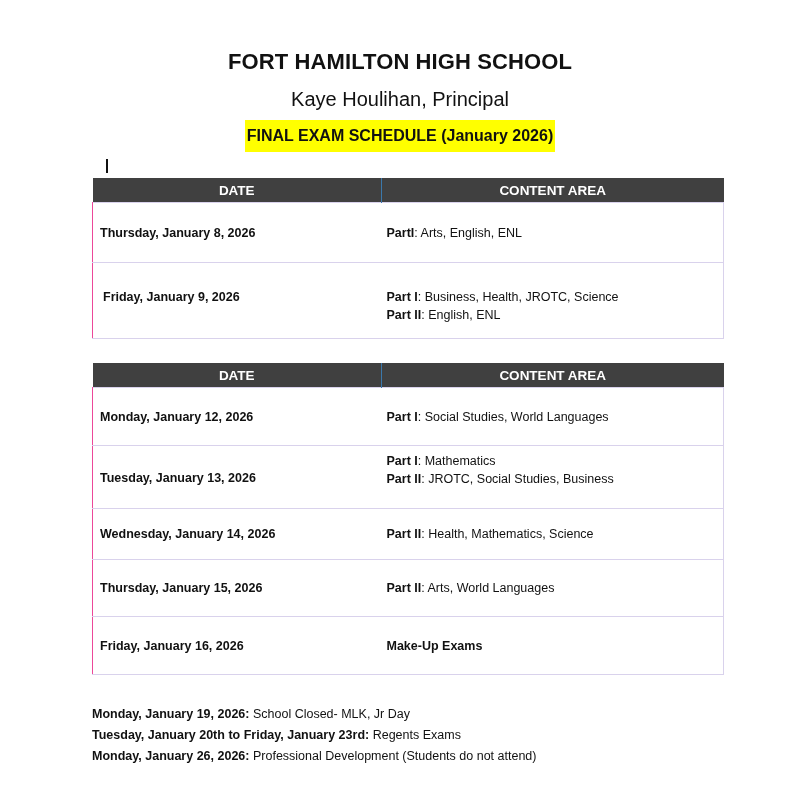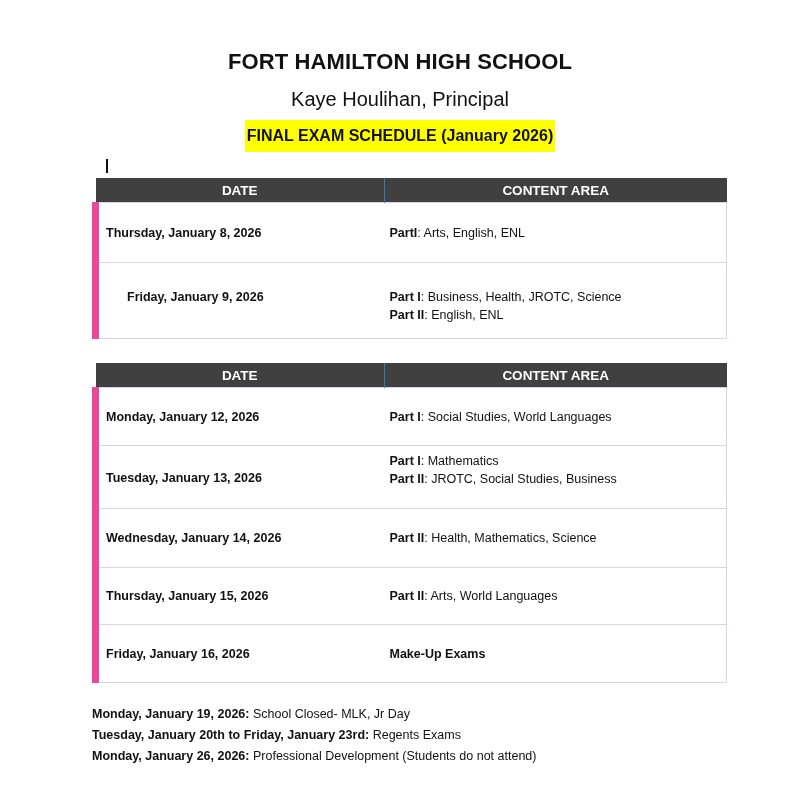--- a/index.html
+++ b/index.html
@@ -78,21 +78,21 @@
     table.schedule th:last-child { border-right: none; }
     table.schedule td {
       border-top: 1px solid #d9d2ec;
       border-bottom: 1px solid #d9d2ec;
       padding: 0 0 0 7px;
       vertical-align: middle;
       line-height: 18px;
     }
     table.schedule td.date {
       font-weight: bold;
-      border-left: 7px solid #ec4899;
+      border-left: 1px solid #ec4899;
     }
     table.schedule td.content {
       border-right: 1px solid #d9d2ec;
       padding-left: 5px;
       margin-left: 28px;
     }
     .col-date { width: 289px; }
     .col-content { width: 342px; }
     .b { font-weight: bold; }
     #t1 { top: 170px; }
@@ -133,21 +133,21 @@
       </tr>
     </thead>
     <tbody>
       <tr style="height:60px;">
         <td class="date">Thursday, January 8, 2026</td>
         <td class="content">
           <span class="b">PartI</span><span>: Arts, English, ENL</span>
         </td>
       </tr>
       <tr style="height:76px;">
-        <td class="date" style="vertical-align:top;padding-top:25px;padding-left:28px;"><span>Friday, January 9, 2026</span></td>
+        <td class="date" style="vertical-align:top;padding-top:25px;padding-left:10px;"><span>Friday, January 9, 2026</span></td>
         <td class="content" style="vertical-align:top;padding-top:25px;">
           <div><span class="b">Part I</span><span>: Business, Health, JROTC, Science</span></div>
           <div><span class="b">Part II</span><span>: English, ENL</span></div>
         </td>
       </tr>
     </tbody>
   </table>
 
   <table class="schedule" id="t2">
     <colgroup>
@@ -167,21 +167,21 @@
           <span class="b">Part I</span><span>: Social Studies, World Languages</span>
         </td>
       </tr>
       <tr style="height:63px;">
         <td class="date" style="vertical-align:top;padding-top:23px;"><span>Tuesday, January 13, 2026</span></td>
         <td class="content" style="vertical-align:top;padding-top:6px;">
           <div><span class="b">Part I</span><span>: Mathematics</span></div>
           <div><span class="b">Part II</span><span>: JROTC, Social Studies, Business</span></div>
         </td>
       </tr>
-      <tr style="height:59px;">
+      <tr style="height:51px;">
         <td class="date">Wednesday, January 14, 2026</td>
         <td class="content">
           <span class="b">Part II</span><span>: Health, Mathematics, Science</span>
         </td>
       </tr>
       <tr style="height:57px;">
         <td class="date">Thursday, January 15, 2026</td>
         <td class="content">
           <span class="b">Part II</span><span>: Arts, World Languages</span>
         </td>

